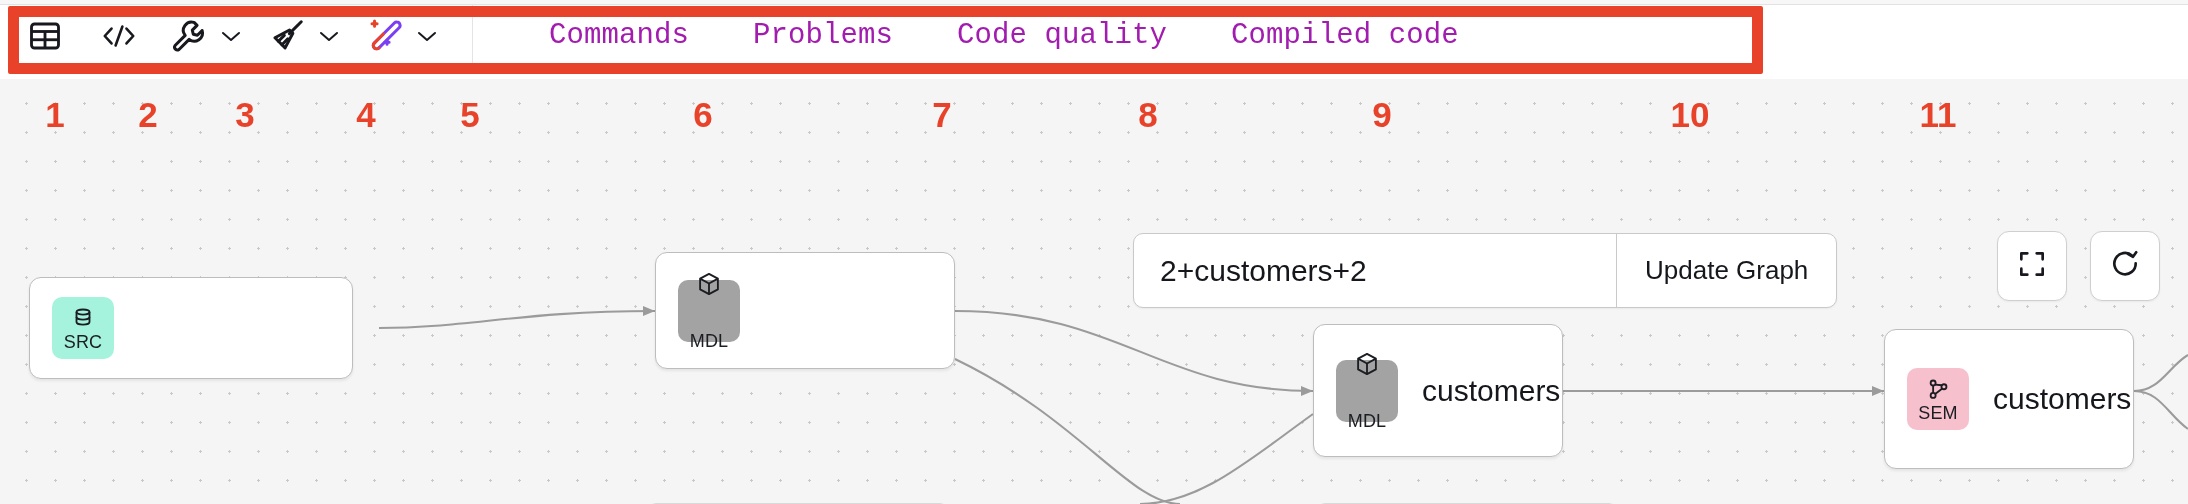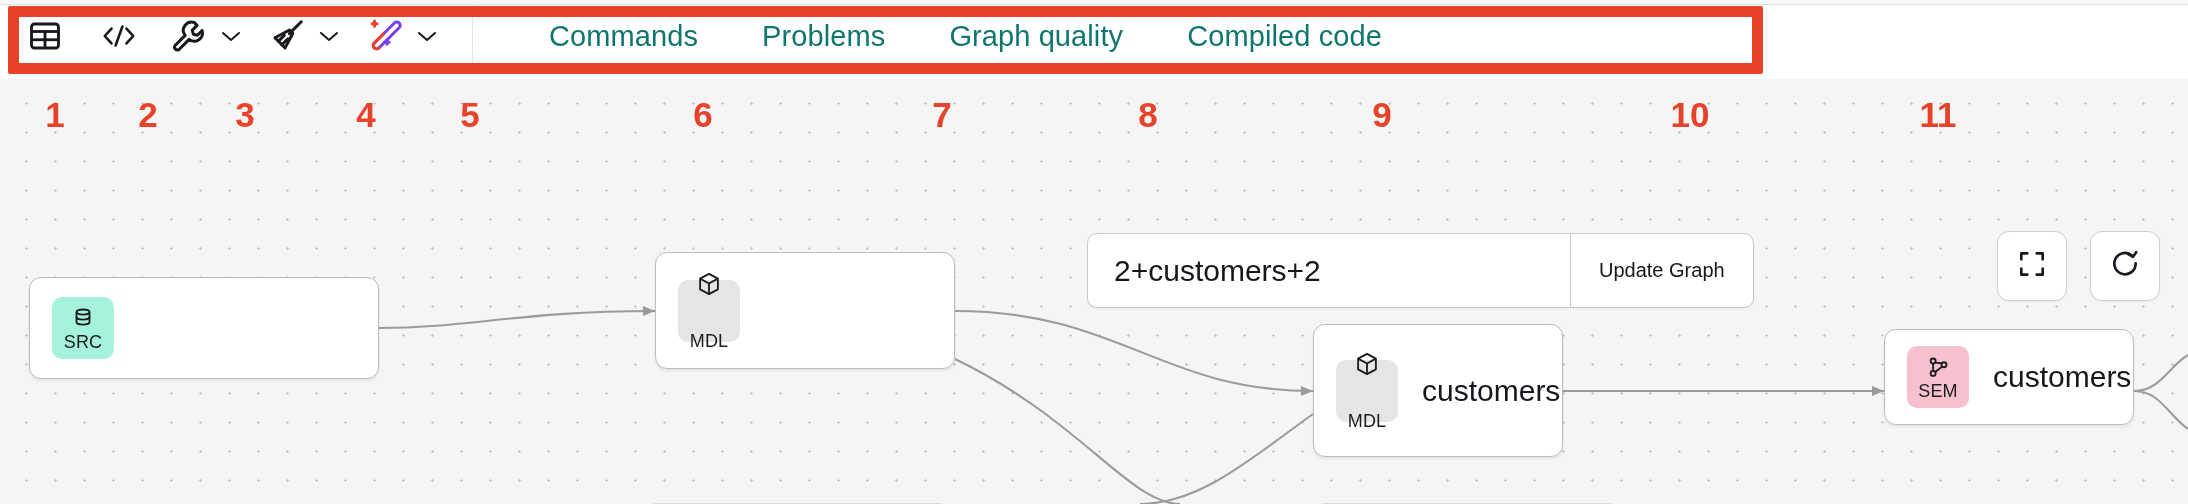--- a/index.html
+++ b/index.html
@@ -37,23 +37,24 @@
   .caret { display: flex; align-items: center; justify-content: center;
            width: 38px; height: 46px; cursor: pointer; }
   .tool-sep {
     width: 1px; height: 62px; background: #e4e4e4; margin-left: 26px;
   }
   .tabs {
     display: flex; align-items: center; height: 62px;
     padding-left: 44px;
   }
   .tab {
-    font-size: 29px; color: #0f766e; letter-spacing: .1px;
+    font-size: 29px; color: #a21caf; letter-spacing: .1px;
     padding: 0 32px; cursor: pointer; white-space: nowrap;
     line-height: 62px;
+    font-family: Liberation Mono, monospace;
   }
 
   
   .anno-rect {
     position: absolute; left: 8px; top: 6px;
     width: 1755px; height: 68px;
     border: 11px solid #e8432a;
     border-radius: 2px;
     pointer-events: none;
   }
@@ -74,21 +75,21 @@
     color: #e8432a;
     font-size: 35px;
     font-weight: bold;
     font-family: "Liberation Sans", sans-serif;
     transform: translateX(-50%);
     line-height: 1;
   }
 
   
   .graph-controls {
-    position: absolute; left: 1087px; top: 154px;
+    position: absolute; left: 1133px; top: 154px;
     display: flex; align-items: stretch;
     background: #ffffff;
     border: 1px solid #c9c9c9;
     border-radius: 10px;
     height: 75px;
     box-shadow: 0 1px 2px rgba(0,0,0,.05);
   }
   .graph-input {
     width: 482px; height: 100%;
     border: none; outline: none; background: transparent;
@@ -96,21 +97,21 @@
     font-size: 30px; color: #15171c;
     padding: 0 26px;
     border-radius: 10px 0 0 10px;
   }
   .update-btn {
     display: flex; align-items: center; justify-content: center;
     padding: 0 28px;
     border: none; border-left: 1px solid #c9c9c9;
     background: transparent; cursor: pointer;
     font-family: "Liberation Sans", sans-serif;
-    font-size: 20px; color: #15171c;
+    font-size: 26px; color: #15171c;
     border-radius: 0 10px 10px 0;
     white-space: nowrap;
   }
 
   .icon-btn {
     position: absolute; top: 152px;
     width: 70px; height: 70px;
     background: #ffffff; border: 1px solid #cfcfcf; border-radius: 12px;
     display: flex; align-items: center; justify-content: center;
     cursor: pointer;
@@ -136,21 +137,21 @@
     margin-left: 22px;
     flex: none;
   }
   .badge svg { display:block; margin-bottom: 1px; }
   .badge-label {
     font-size: 18px; line-height: 1;
     color: #1b1d22; letter-spacing: .2px;
     font-family: "Liberation Sans", sans-serif;
   }
   .badge-src { background: #a5f3dc; }
-  .badge-mdl { background: #e5e5e5; gap: 34px; }
+  .badge-mdl { background: #a3a3a3; gap: 34px; }
   .badge-sem { background: #f6c0cd; }
   .node-label {
     font-size: 30px; color: #15171c; margin-left: 24px;
     white-space: nowrap;
     font-family: "Liberation Sans", sans-serif;
   }
 
   svg.edges { position: absolute; left: 0; top: 0; width: 2188px; height: 425px; pointer-events: none; }
 </style>
 </head>
@@ -230,21 +231,21 @@
           </svg>
         </div>
       </div>
 
       <div class="tool-sep"></div>
     </div>
 
     <div class="tabs">
       <div class="tab">Commands</div>
       <div class="tab">Problems</div>
-      <div class="tab">Graph quality</div>
+      <div class="tab">Code quality</div>
       <div class="tab">Compiled code</div>
     </div>
   </div>
 
   <div class="anno-rect"></div>
 
   <div class="canvas">
 
     <svg class="edges">
       <g fill="none" stroke="#9b9b9b" stroke-width="2.1">
@@ -298,21 +299,21 @@
 
     <div class="icon-btn" id="refresh-button">
       <span>
         <svg width="32" height="32" viewBox="0 0 24 24" fill="none" stroke="#17191e" stroke-width="2" stroke-linecap="round" stroke-linejoin="round">
           <path d="M20 11.5a8 8 0 1 1-2.6-5.7"></path>
           <polyline points="20.4,3.2 18,6.6 14.4,4.6"></polyline>
         </svg>
       </span>
     </div>
 
-    <div class="node" style="left:29px; top:198px; width:350px; height:102px;">
+    <div class="node" style="left:29px; top:198px; width:324px; height:102px;">
       <div class="badge badge-src">
         <span>
           <svg width="26" height="26" viewBox="0 0 24 24" fill="none" stroke="#1b1d22" stroke-width="1.7">
             <ellipse cx="12" cy="5.6" rx="6" ry="2.4"></ellipse>
             <path d="M6 5.6v4.6c0 1.3 2.7 2.4 6 2.4s6-1.1 6-2.4V5.6"></path>
             <path d="M6 10.2v4.6c0 1.3 2.7 2.4 6 2.4s6-1.1 6-2.4v-4.6"></path>
           </svg>
         </span>
         <span class="badge-label">SRC</span>
       </div>
@@ -338,21 +339,21 @@
             <path d="M12 2.6 20.2 7v10L12 21.4 3.8 17V7z"></path>
             <path d="M3.8 7 12 11.6 20.2 7"></path>
             <path d="M12 11.6v9.8"></path>
           </svg>
         </span>
         <span class="badge-label">MDL</span>
       </div>
       <div class="node-label">customers</div>
     </div>
 
-    <div class="node" style="left:1884px; top:250px; width:250px; height:96px;">
+    <div class="node" style="left:1884px; top:250px; width:250px; height:140px;">
       <div class="badge badge-sem">
         <span>
           <svg width="26" height="26" viewBox="0 0 24 24" fill="none" stroke="#1b1d22" stroke-width="1.7">
             <circle cx="7.5" cy="5.5" r="2.3"></circle>
             <circle cx="17.5" cy="9" r="2.3"></circle>
             <circle cx="7.5" cy="17" r="2.3"></circle>
             <path d="M9.3 7 15.8 7.6"></path>
             <path d="M7.5 7.8v6.9"></path>
             <path d="M9.4 15.6 16 10.7"></path>
           </svg>

